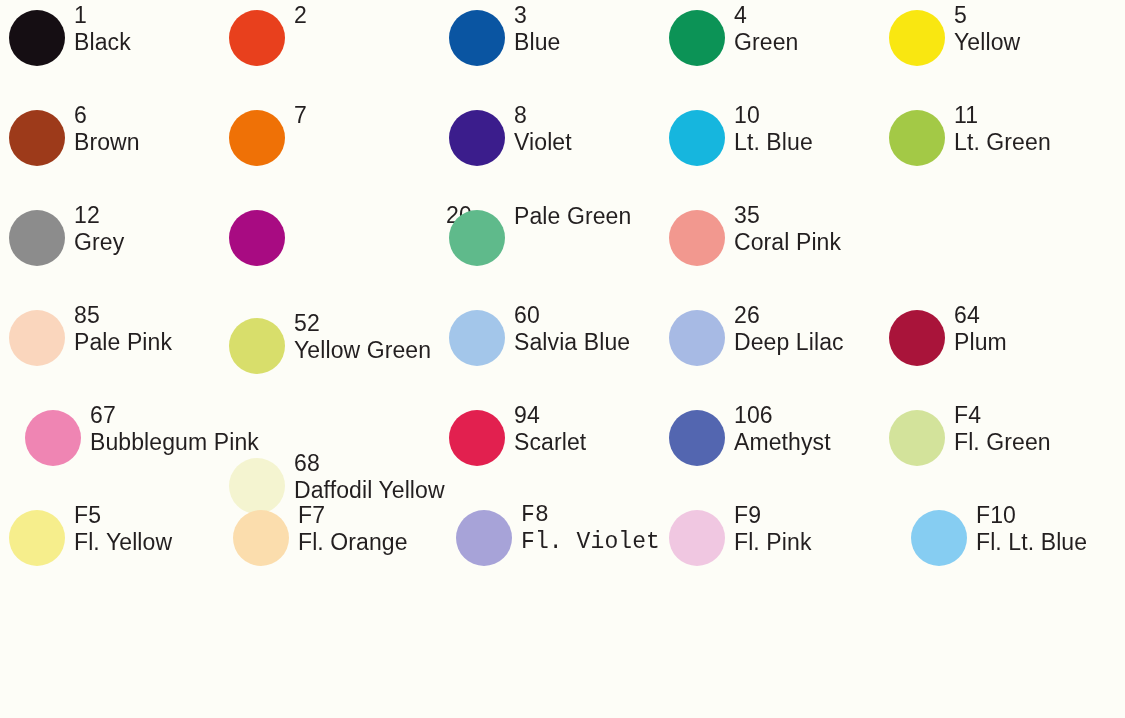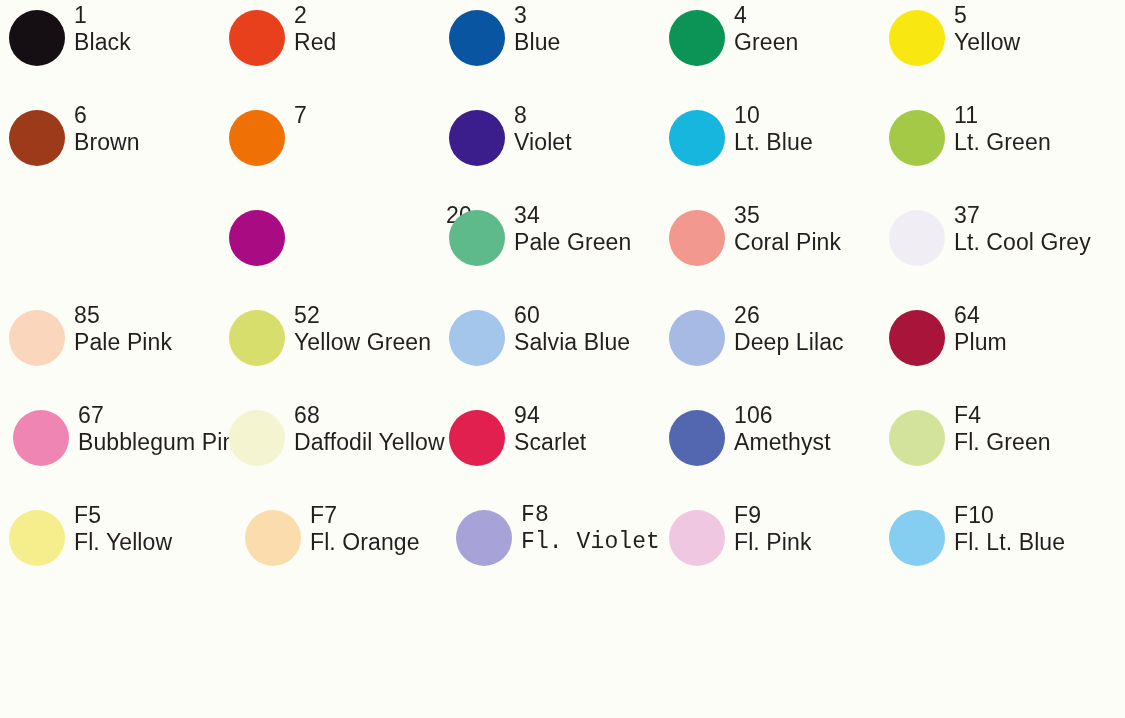--- a/index.html
+++ b/index.html
@@ -70,21 +70,20 @@
         <div class="swatch-dot" style="background: rgb(21, 14, 19);"></div>
         <div class="swatch-text">
           <span class="swatch-code">1</span>
           <span class="swatch-name">Black</span>
         </div>
       </div>
       <div class="swatch-item" style="left: 220px;">
         <div class="swatch-dot" style="background: rgb(232, 64, 29);"></div>
         <div class="swatch-text">
           <span class="swatch-code">2</span>
-          <span class="swatch-name">Red</span>
         </div>
       </div>
       <div class="swatch-item" style="left: 440px;">
         <div class="swatch-dot" style="background: rgb(10, 85, 162);"></div>
         <div class="swatch-text">
           <span class="swatch-code">3</span>
           <span class="swatch-name">Blue</span>
         </div>
       </div>
       <div class="swatch-item" style="left: 660px;">
@@ -132,57 +131,56 @@
       </div>
       <div class="swatch-item" style="left: 880px;">
         <div class="swatch-dot" style="background: rgb(163, 201, 70);"></div>
         <div class="swatch-text">
           <span class="swatch-code">11</span>
           <span class="swatch-name">Lt. Green</span>
         </div>
       </div>
     </div>
     <div class="swatch-row">
+      <div class="swatch-item" style="left: 0px;">
+        <div class="swatch-dot" style="background: rgb(140, 140, 140);"></div>
+        <div class="swatch-text">
+          <span class="swatch-code">12</span>
+          <span class="swatch-name">Grey</span>
+        </div>
+      </div>
       <div class="swatch-item" style="left: 220px; text-align: center;">
         <div class="swatch-dot" style="background: rgb(168, 11, 130);"></div>
         <div class="swatch-text">
           <span class="swatch-code">20</span>
         </div>
       </div>
       <div class="swatch-item" style="left: 440px;">
         <div class="swatch-dot" style="background: rgb(95, 186, 139);"></div>
         <div class="swatch-text">
-          <span class="swatch-code">34</span>
           <span class="swatch-name">Pale Green</span>
         </div>
       </div>
       <div class="swatch-item" style="left: 660px;">
         <div class="swatch-dot" style="background: rgb(242, 152, 143);"></div>
         <div class="swatch-text">
           <span class="swatch-code">35</span>
           <span class="swatch-name">Coral Pink</span>
         </div>
       </div>
-      <div class="swatch-item" style="left: 880px;">
-        <div class="swatch-dot" style="background: rgb(240, 238, 244);"></div>
-        <div class="swatch-text">
-          <span class="swatch-code">37</span>
-          <span class="swatch-name">Lt. Cool Grey</span>
-        </div>
-      </div>
     </div>
     <div class="swatch-row">
       <div class="swatch-item" style="left: 0px;">
         <div class="swatch-dot" style="background: rgb(250, 214, 189);"></div>
         <div class="swatch-text">
           <span class="swatch-code">85</span>
           <span class="swatch-name">Pale Pink</span>
         </div>
       </div>
-      <div class="swatch-item" style="left: 220px;">
+      <div class="swatch-item" style="left: 220px; margin-top: 8px;">
         <div class="swatch-dot" style="background: rgb(216, 222, 107);"></div>
         <div class="swatch-text">
           <span class="swatch-code">52</span>
           <span class="swatch-name">Yellow Green</span>
         </div>
       </div>
       <div class="swatch-item" style="left: 440px;">
         <div class="swatch-dot" style="background: rgb(163, 198, 234);"></div>
         <div class="swatch-text">
           <span class="swatch-code">60</span>
@@ -198,28 +196,28 @@
       </div>
       <div class="swatch-item" style="left: 880px;">
         <div class="swatch-dot" style="background: rgb(169, 20, 58);"></div>
         <div class="swatch-text">
           <span class="swatch-code">64</span>
           <span class="swatch-name">Plum</span>
         </div>
       </div>
     </div>
     <div class="swatch-row">
-      <div class="swatch-item" style="left: 4px;">
+      <div class="swatch-item" style="left: 16px;">
         <div class="swatch-dot" style="background: rgb(239, 133, 179);"></div>
         <div class="swatch-text">
           <span class="swatch-code">67</span>
           <span class="swatch-name">Bubblegum Pink</span>
         </div>
       </div>
-      <div class="swatch-item" style="left: 220px;">
+      <div class="swatch-item" style="left: 220px; margin-top: 48px;">
         <div class="swatch-dot" style="background: rgb(244, 244, 208);"></div>
         <div class="swatch-text">
           <span class="swatch-code">68</span>
           <span class="swatch-name">Daffodil Yellow</span>
         </div>
       </div>
       <div class="swatch-item" style="left: 440px;">
         <div class="swatch-dot" style="background: rgb(226, 32, 79);"></div>
         <div class="swatch-text">
           <span class="swatch-code">94</span>
@@ -242,42 +240,42 @@
       </div>
     </div>
     <div class="swatch-row">
       <div class="swatch-item" style="left: 0px;">
         <div class="swatch-dot" style="background: rgb(246, 238, 140);"></div>
         <div class="swatch-text">
           <span class="swatch-code">F5</span>
           <span class="swatch-name">Fl. Yellow</span>
         </div>
       </div>
-      <div class="swatch-item" style="left: 236px;">
+      <div class="swatch-item" style="left: 224px;">
         <div class="swatch-dot" style="background: rgb(251, 221, 173);"></div>
         <div class="swatch-text">
           <span class="swatch-code">F7</span>
           <span class="swatch-name">Fl. Orange</span>
         </div>
       </div>
       <div class="swatch-item" style="left: 447px; font-family: Liberation Mono, monospace;">
         <div class="swatch-dot" style="background: rgb(167, 163, 216);"></div>
         <div class="swatch-text">
           <span class="swatch-code">F8</span>
           <span class="swatch-name">Fl. Violet</span>
         </div>
       </div>
       <div class="swatch-item" style="left: 660px;">
         <div class="swatch-dot" style="background: rgb(240, 199, 225);"></div>
         <div class="swatch-text">
           <span class="swatch-code">F9</span>
           <span class="swatch-name">Fl. Pink</span>
         </div>
       </div>
-      <div class="swatch-item" style="left: 880px; text-decoration: underline;">
+      <div class="swatch-item" style="left: 902px; text-decoration: underline;">
         <div class="swatch-dot" style="background: rgb(134, 205, 242);"></div>
         <div class="swatch-text">
           <span class="swatch-code">F10</span>
           <span class="swatch-name">Fl. Lt. Blue</span>
         </div>
       </div>
     </div>
   </div>
 
 </body></html>

